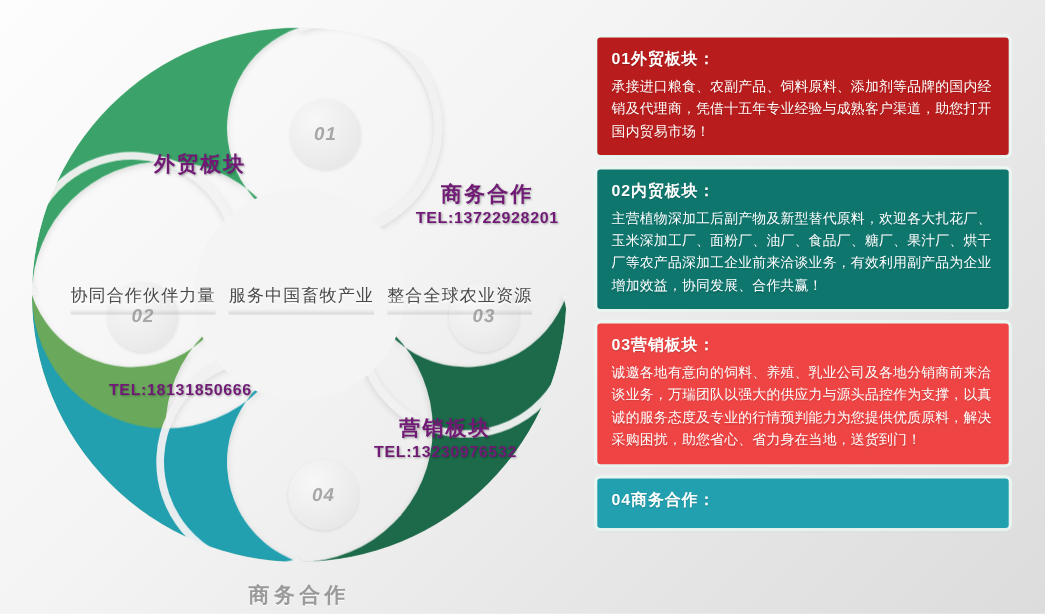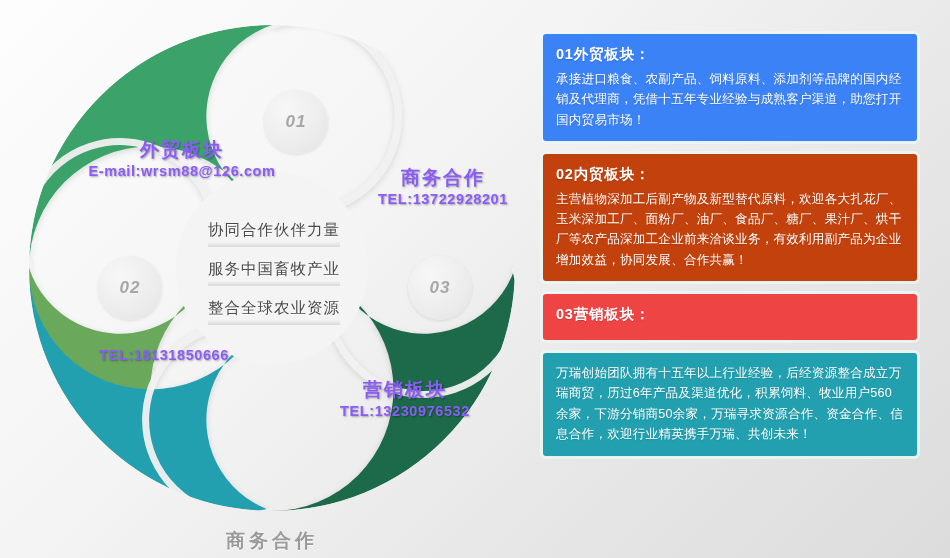--- a/index.html
+++ b/index.html
@@ -30,21 +30,21 @@
   }
   .diagram svg {
     display: block;
     width: 500px;
     height: 500px;
   }
 
   
   .seg-label {
     position: absolute;
-    color: #8b5cf6;
+    color: #701a75;
     text-align: center;
     text-shadow: 1px 1px 2px rgba(0,0,0,0.32);
     pointer-events: none;
     white-space: nowrap;
   }
   .seg-label .t1 {
     display: block;
     font-size: 19px;
     font-weight: bold;
     letter-spacing: 2px;
@@ -87,21 +87,21 @@
   .b04 { left: 240px; top: 400px; }
 
   
   .core {
     position: absolute;
     left: 158px;
     top: 160px;
     width: 188px;
     height: 188px;
     display: flex;
-    flex-direction: column;
+    flex-direction: row;
     align-items: center;
     justify-content: center;
     gap: 12px;
     pointer-events: none;
   }
   .core .line {
     font-size: 15.5px;
     color: #4a4a4a;
     letter-spacing: 1px;
     white-space: nowrap;
@@ -191,64 +191,65 @@
           <path d="M250,493 A60.75,60.75 0 0,1 189.25,310.75 A60.75,60.75 0 0,0 250,250"></path>
           <path d="M7,250 A60.75,60.75 0 0,1 189.25,189.25 A60.75,60.75 0 0,0 250,250"></path>
         </g>
       </g>
 
       <circle cx="250" cy="250" r="96" fill="#f4f4f4"></circle>
     </svg>
 
     <div class="seg-label lbl-waimao">
       <span class="t1">外贸板块</span>
-      <span class="t2">E-mail:wrsm88@126.com</span>
     </div>
 
     <div class="seg-label lbl-shangwu">
       <span class="t1">商务合作</span>
       <span class="t2">TEL:13722928201</span>
     </div>
 
     <div class="seg-label lbl-neimao">
       <span class="t2">TEL:18131850666</span>
     </div>
 
     <div class="seg-label lbl-yingxiao">
       <span class="t1">营销板块</span>
       <span class="t2">TEL:13230976532</span>
     </div>
 
     <div class="bubble b01">01</div>
     <div class="bubble b02">02</div>
     <div class="bubble b03">03</div>
+    <div class="bubble b04">04</div>
 
     <div class="core">
       <div class="line">协同合作伙伴力量</div>
       <div class="line">服务中国畜牧产业</div>
       <div class="line">整合全球农业资源</div>
     </div>
 
     <div class="footer-caption">商务合作</div>
   </div>
 
   <div class="cards">
 
-    <div class="card" style="background:#3b82f6">
+    <div class="card" style="background:#b91c1c">
       <div class="card-title">01外贸板块：</div>
       <div class="card-body">承接进口粮食、农副产品、饲料原料、添加剂等品牌的国内经销及代理商，凭借十五年专业经验与成熟客户渠道，助您打开国内贸易市场！</div>
     </div>
 
-    <div class="card" style="background:#c2410c">
+    <div class="card" style="background:#0f766e">
       <div class="card-title">02内贸板块：</div>
       <div class="card-body">主营植物深加工后副产物及新型替代原料，欢迎各大扎花厂、玉米深加工厂、面粉厂、油厂、食品厂、糖厂、果汁厂、烘干厂等农产品深加工企业前来洽谈业务，有效利用副产品为企业增加效益，协同发展、合作共赢！</div>
     </div>
 
     <div class="card" style="background:#ef4444">
       <div class="card-title">03营销板块：</div>
+      <div class="card-body">诚邀各地有意向的饲料、养殖、乳业公司及各地分销商前来洽谈业务，万瑞团队以强大的供应力与源头品控作为支撑，以真诚的服务态度及专业的行情预判能力为您提供优质原料，解决采购困扰，助您省心、省力身在当地，送货到门！</div>
     </div>
 
     <div class="card" style="background:#22a0b0">
-      <div class="card-body">万瑞创始团队拥有十五年以上行业经验，后经资源整合成立万瑞商贸，历过6年产品及渠道优化，积累饲料、牧业用户560余家，下游分销商50余家，万瑞寻求资源合作、资金合作、信息合作，欢迎行业精英携手万瑞、共创未来！</div>
+      <div class="card-title">04商务合作：</div>
     </div>
 
   </div>
 </div>
 
 </body></html>

